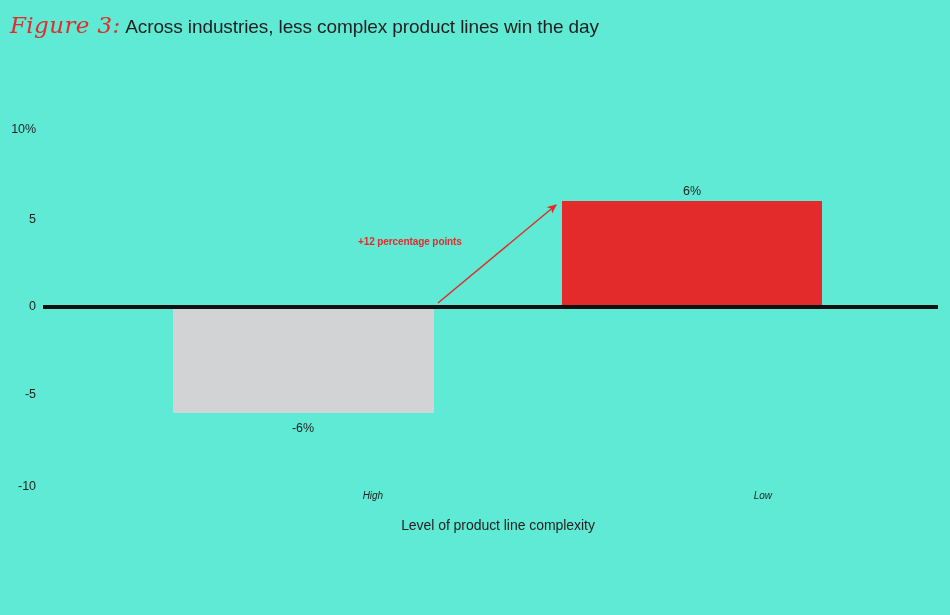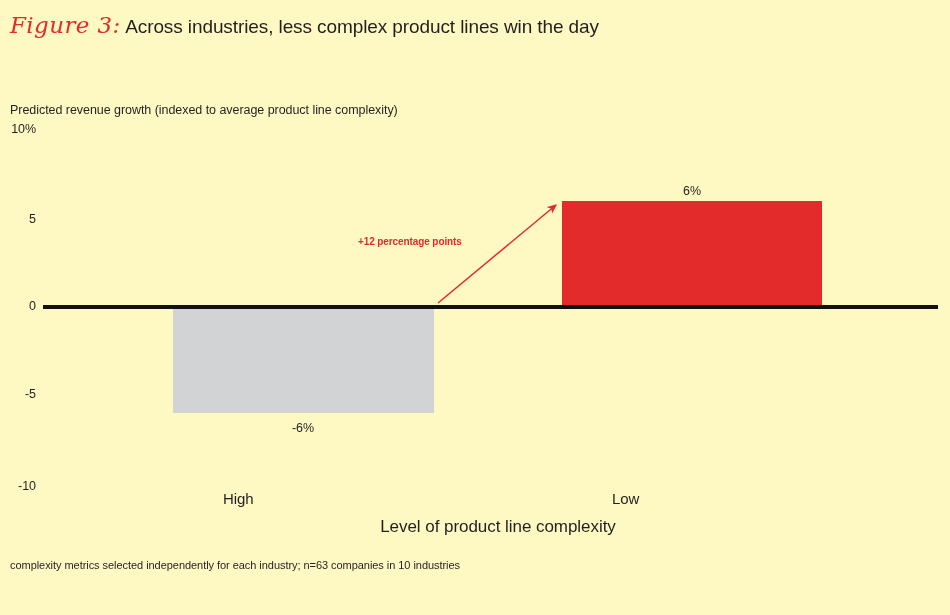--- a/index.html
+++ b/index.html
@@ -9,21 +9,21 @@
   }
   body {
     font-family: "Liberation Sans", sans-serif;
     color: #231f20;
     -webkit-font-smoothing: antialiased;
   }
   #page {
     position: relative;
     width: 950px;
     height: 615px;
-    background: #fef9c3;
+    background: #5eead4;
     overflow: hidden;
   }
 
   
   .title-row {
     position: absolute;
     left: 10px;
     top: 12px;
     white-space: nowrap;
   }
@@ -96,30 +96,31 @@
     position: absolute;
     font-size: 12.5px;
     color: #231f20;
     text-align: center;
     width: 120px;
     z-index: 5;
   }
 
   .cat-label {
     position: absolute;
-    font-size: 15px;
-    color: #231f20;
-    text-align: left;
+    font-size: 10px;
+    color: #231f20;
+    text-align: right;
     width: 160px;
     letter-spacing: -0.05px;
+    font-style: italic;
   }
 
   .axis-title {
     position: absolute;
-    font-size: 17px;
+    font-size: 14px;
     color: #231f20;
     text-align: center;
     width: 400px;
     letter-spacing: -0.05px;
   }
 
   
   .annot-text {
     position: absolute;
     left: 358px;
@@ -157,21 +158,20 @@
 </head>
 <body>
 
 <div id="page">
 
   <div class="title-row">
     <span class="fig-label">Figure 3:</span>
     <span class="title-text">Across industries, less complex product lines win the day</span>
   </div>
 
-  <div class="subtitle">Predicted revenue growth (indexed to average product line complexity)</div>
 
   <div class="plot">
 
     <div class="ytick" style="top:122px;">10%</div>
     <div class="ytick" style="top:212px;">5</div>
     <div class="ytick" style="top:299px;">0</div>
     <div class="ytick" style="top:387px;">-5</div>
     <div class="ytick" style="top:479px;">-10</div>
 
     <div class="bar bar-neg" style="left:173px; top:309px; width:261px; height:104px;"></div>
@@ -194,16 +194,15 @@
         </marker>
       </defs>
       <line x1="438" y1="303" x2="556" y2="205" stroke="#e32b2b" stroke-width="1.5" marker-end="url(#arrowhead)"></line>
     </svg>
 
     <div class="annot-text">+12 percentage points</div>
 
   </div>
 
   <div class="footnotes">
-    <div>complexity metrics selected independently for each industry; n=63 companies in 10 industries</div>
   </div>
 
 </div>
 
 </body></html>

